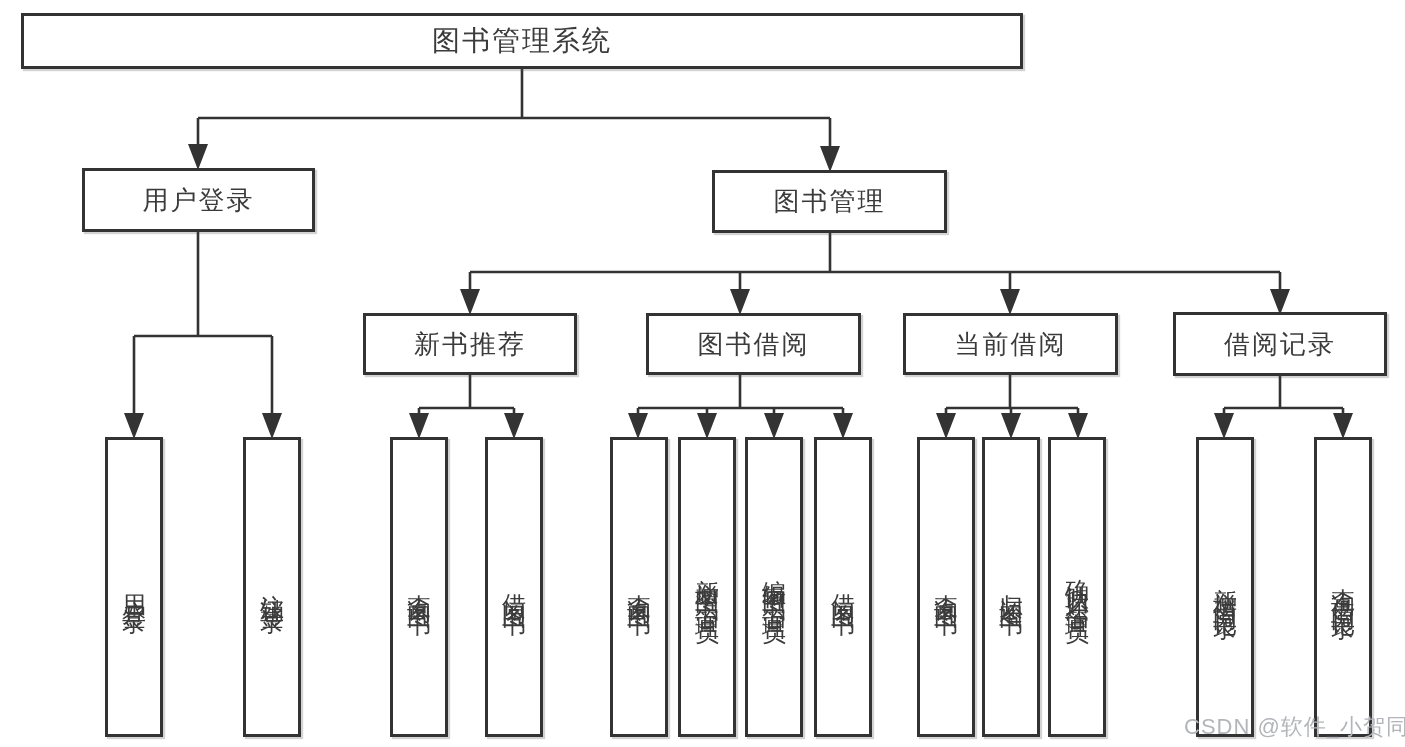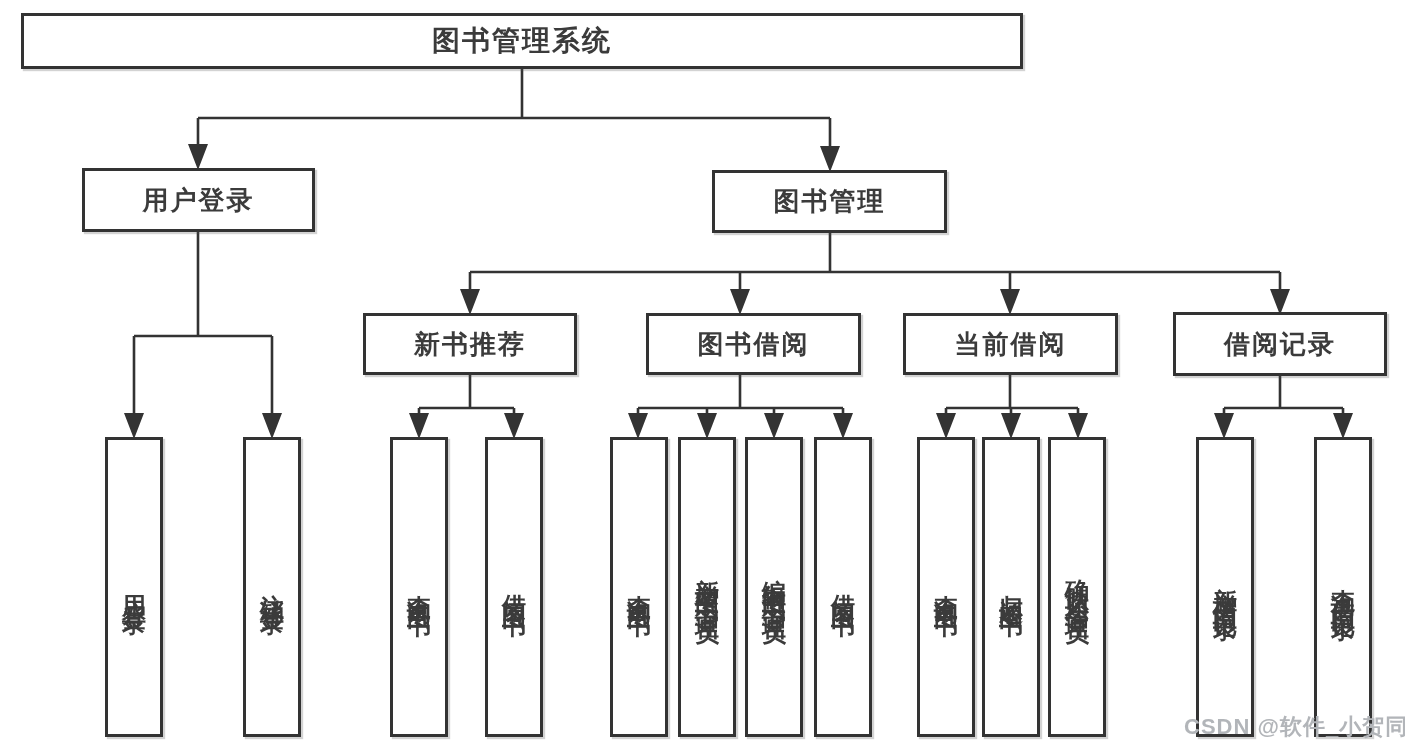--- a/index.html
+++ b/index.html
@@ -7,21 +7,20 @@
     padding: 0;
     background: #ffffff;
     font-family: "Liberation Sans", "DejaVu Sans", sans-serif;
   }
   .canvas {
     position: relative;
     width: 1405px;
     height: 747px;
     background: #ffffff;
     overflow: hidden;
-    font-weight: bold;
   }
   .connector-layer {
     position: absolute;
     left: 0;
     top: 0;
     width: 1405px;
     height: 747px;
     pointer-events: none;
   }
   .ln {

